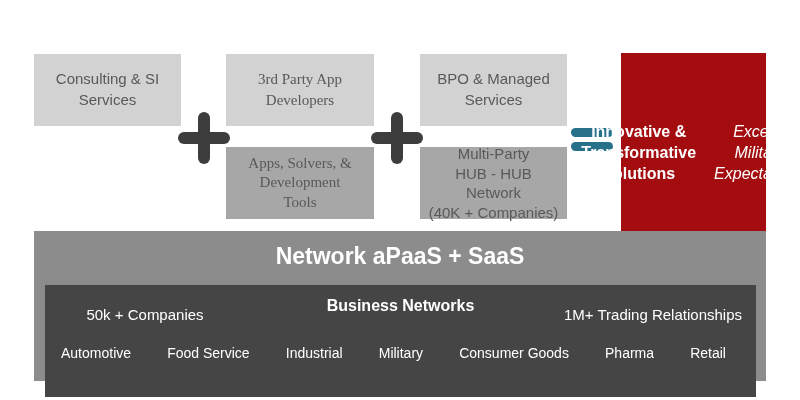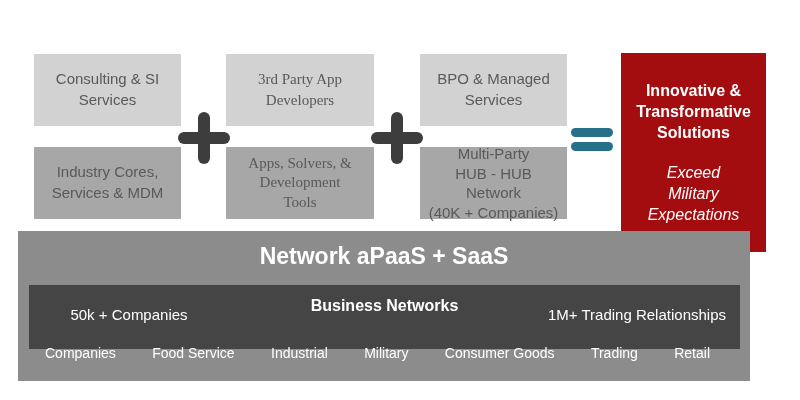--- a/index.html
+++ b/index.html
@@ -28,33 +28,33 @@
   .plus1{left:178px;}
   .plus2{left:371px;}
   
   .equals{position:absolute;left:571px;top:128px;width:42px;height:23px;}
   .equals .bar{position:absolute;left:0;width:42px;height:9px;background:#27708a;border-radius:5px;}
   .equals .bar.b1{top:0;}
   .equals .bar.b2{top:14px;}
   
   .result{
     position:absolute;left:621px;top:53px;width:145px;height:199px;
-    background:#a30d10;color:#fff;display:flex;flex-direction:column;
+    background:#a30d10;color:#fff;display:flex;
     align-items:center;justify-content:center;text-align:center;gap:18px;
   }
   .result .title{font-weight:bold;font-size:16px;line-height:1.32;white-space:pre-line;}
   .result .subtitle{font-style:italic;font-size:16px;line-height:1.32;white-space:pre-line;}
   
-  .band{position:absolute;left:18px;top:231px;width:732px;height:150px;background:#8c8c8c;}
+  .band{position:absolute;left:34px;top:231px;width:732px;height:150px;background:#8c8c8c;}
   .band-title{
     position:absolute;left:0;top:12px;width:100%;text-align:center;
     color:#fff;font-weight:bold;font-size:23px;
   }
   .inner{
-    position:absolute;left:11px;top:54px;width:711px;height:64px;background:#454545;
+    position:absolute;left:11px;top:54px;width:711px;height:112px;background:#454545;
   }
   .inner .bn-title{
     position:absolute;left:0;top:12px;width:100%;text-align:center;
     color:#fff;font-weight:bold;font-size:16px;
   }
   .inner .stat{
     position:absolute;top:21px;color:#fff;font-size:15px;text-align:center;width:200px;
   }
   .inner .stat.left{left:0;}
   .inner .stat.right{left:508px;}
@@ -65,24 +65,20 @@
   }
 </style>
 </head>
 <body>
 
 <div class="stage">
 
   <div class="box light r1 c1">
     <span class="box-label">Consulting &amp; SI
 Services</span>
-  </div>
-  <div class="box medium r2 c1">
-    <span class="box-label">Industry Cores,
-Services &amp; MDM</span>
   </div>
 
   <div class="plus plus1">
     <span class="h"></span>
     <span class="v"></span>
   </div>
 
   <div class="box light r1 c2">
     <span class="box-label">3rd Party App
 Developers</span>
@@ -125,24 +121,24 @@
 
   <div class="band">
     <div class="band-title">Network aPaaS + SaaS</div>
 
     <div class="inner">
       <div class="stat left">50k + Companies</div>
       <div class="bn-title">Business Networks</div>
       <div class="stat right">1M+ Trading Relationships</div>
 
       <div class="industries">
-        <span>Companies</span>
+        <span>Automotive</span>
         <span>Food Service</span>
         <span>Industrial</span>
         <span>Military</span>
         <span>Consumer Goods</span>
-        <span>Trading</span>
+        <span>Pharma</span>
         <span>Retail</span>
       </div>
     </div>
   </div>
 
 </div>
 
 </body></html>

